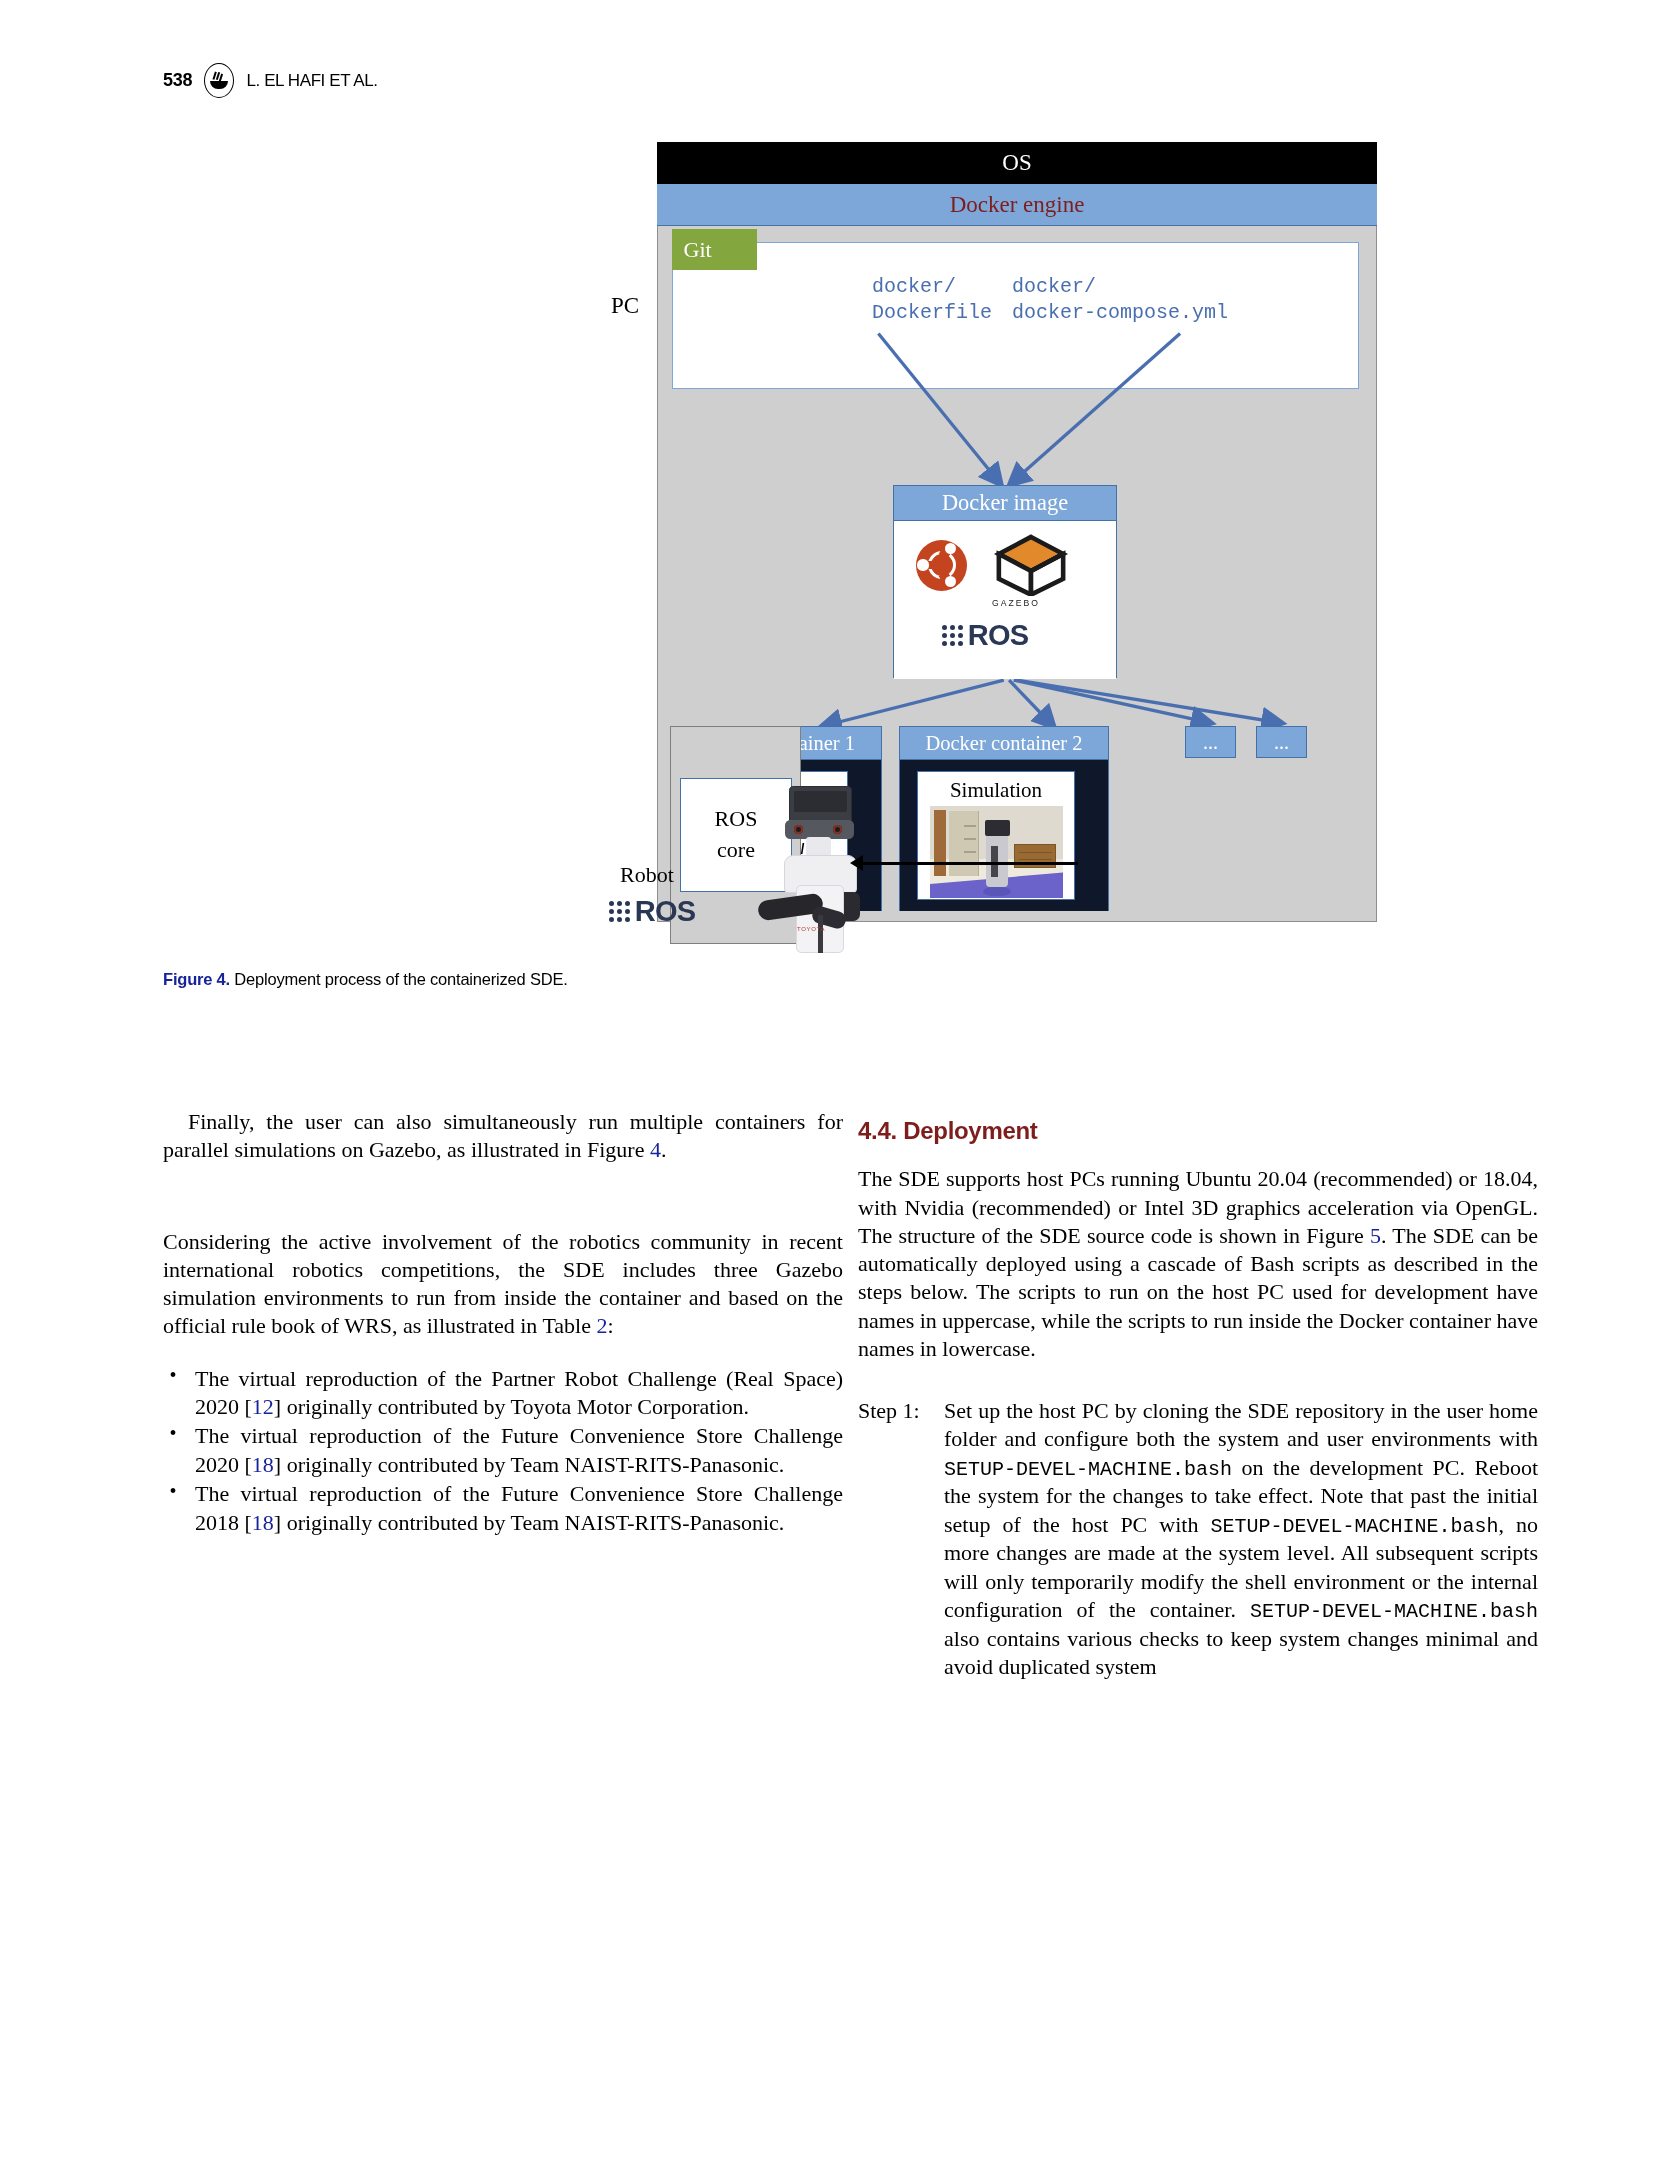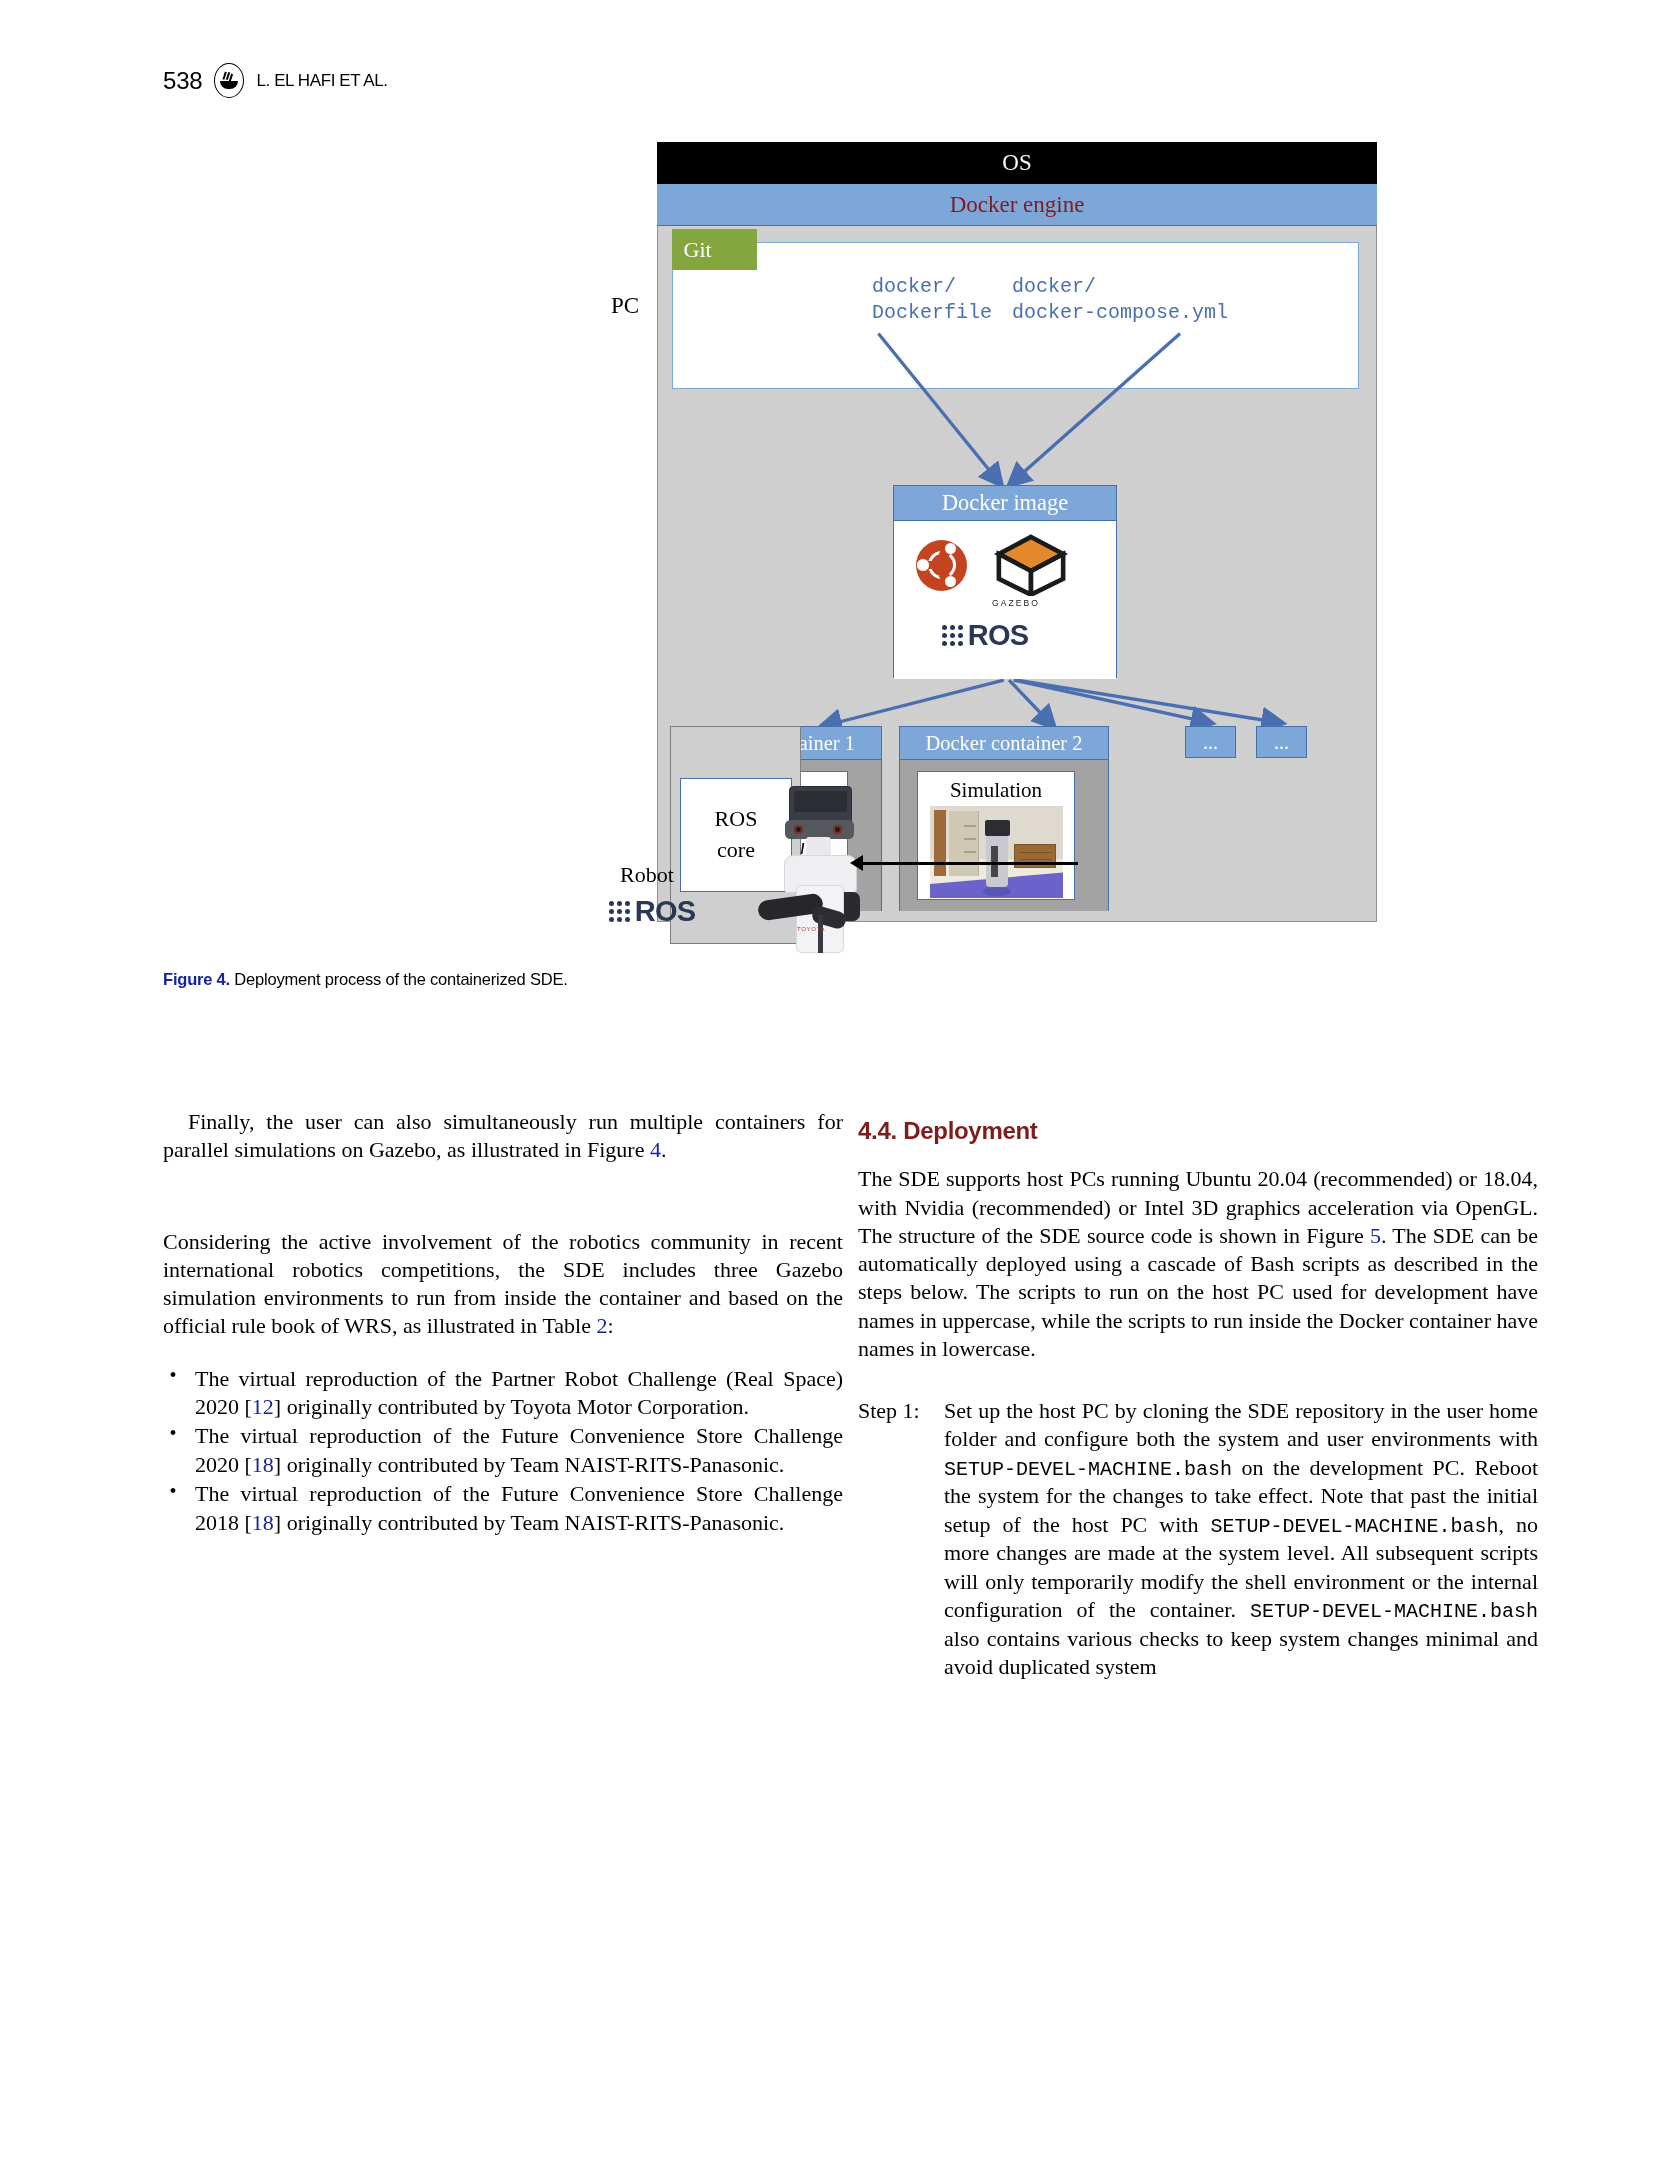--- a/index.html
+++ b/index.html
@@ -10,21 +10,21 @@
     -webkit-font-smoothing:antialiased;
   }
 
   
   #running-head {
     position:absolute; left:163px; top:63px;
     display:flex; align-items:center; gap:12px;
   }
   #running-head .folio {
     font-family:"Liberation Sans", sans-serif;
-    font-weight:normal; font-size:24px; letter-spacing:-0.2px;
+    font-weight:bold; font-size:18px; letter-spacing:-0.2px;
   }
   #running-head .tf-logo {
     width:28px; height:33px; border:1.7px solid #000; border-radius:50%;
     position:relative; overflow:hidden; flex:none;
   }
   #running-head .tf-logo::before {
     content:""; position:absolute; left:4.6px; top:16.5px; width:18px; height:8.6px;
     background:#000; border-radius:0 0 9.2px 9.2px;
   }
   #running-head .tf-logo::after {
@@ -119,21 +119,21 @@
   .ros-dots i { display:block; width:5.3px; height:5.3px; border-radius:50%; background:#2a3856; }
   .ros-text { font-family:"Liberation Sans", sans-serif; font-weight:bold;
               font-size:29px; color:#2a3856; letter-spacing:-0.7px; }
 
   .container-box { position:absolute; border:1.3px solid #4472a8; box-sizing:border-box; background:#fff; }
   .cb-title {
     height:32px; background:#7da7d9; color:#fff; font-size:20.5px;
     display:flex; align-items:center; justify-content:center;
     border-bottom:1.3px solid #4472a8; white-space:nowrap;
   }
-  .cb-body { position:relative; background:#a3a3a3; }
+  .cb-body { position:relative; background:#0f172a; }
   .inner-box {
     position:absolute; border:1.3px solid #4472a8; box-sizing:border-box; background:#fff;
   }
   .inner-title { text-align:center; font-size:21px; padding-top:6.6px; }
   .mono-black {
     font-family:"Liberation Mono", monospace; font-size:20px; text-align:center;
   }
   .dots-box { position:absolute; border:1.3px solid #4472a8; box-sizing:border-box;
               background:#7da7d9; color:#fff; display:flex;
               align-items:center; justify-content:center; font-size:20px; }

